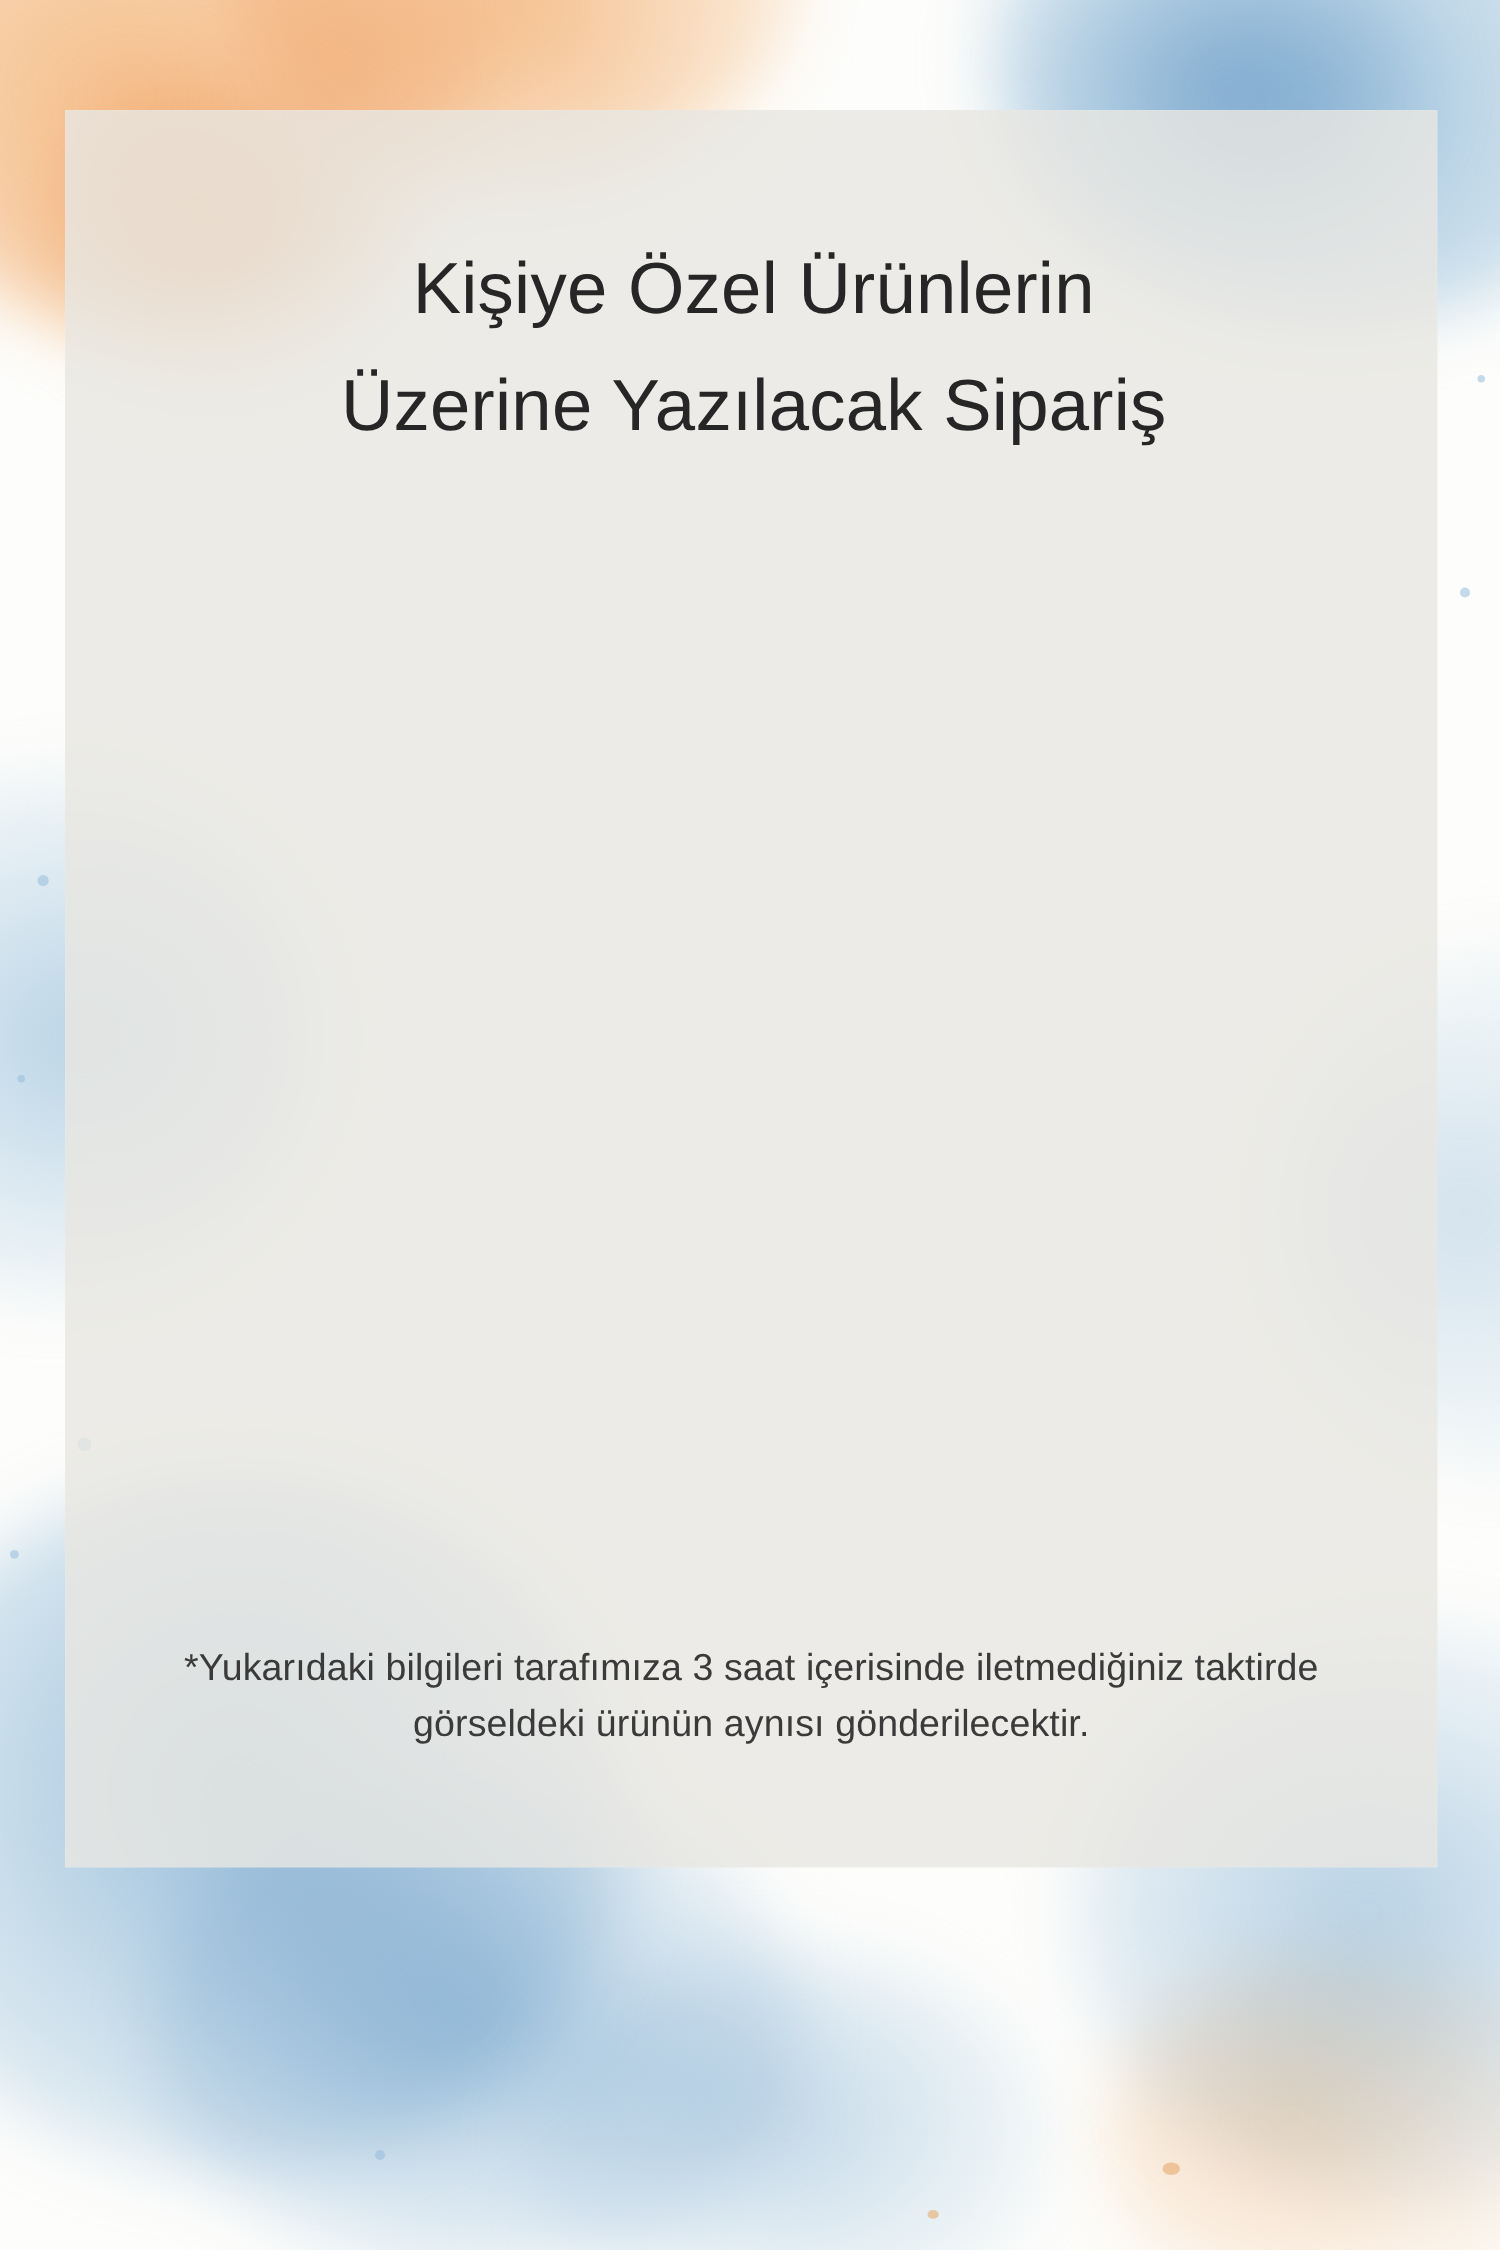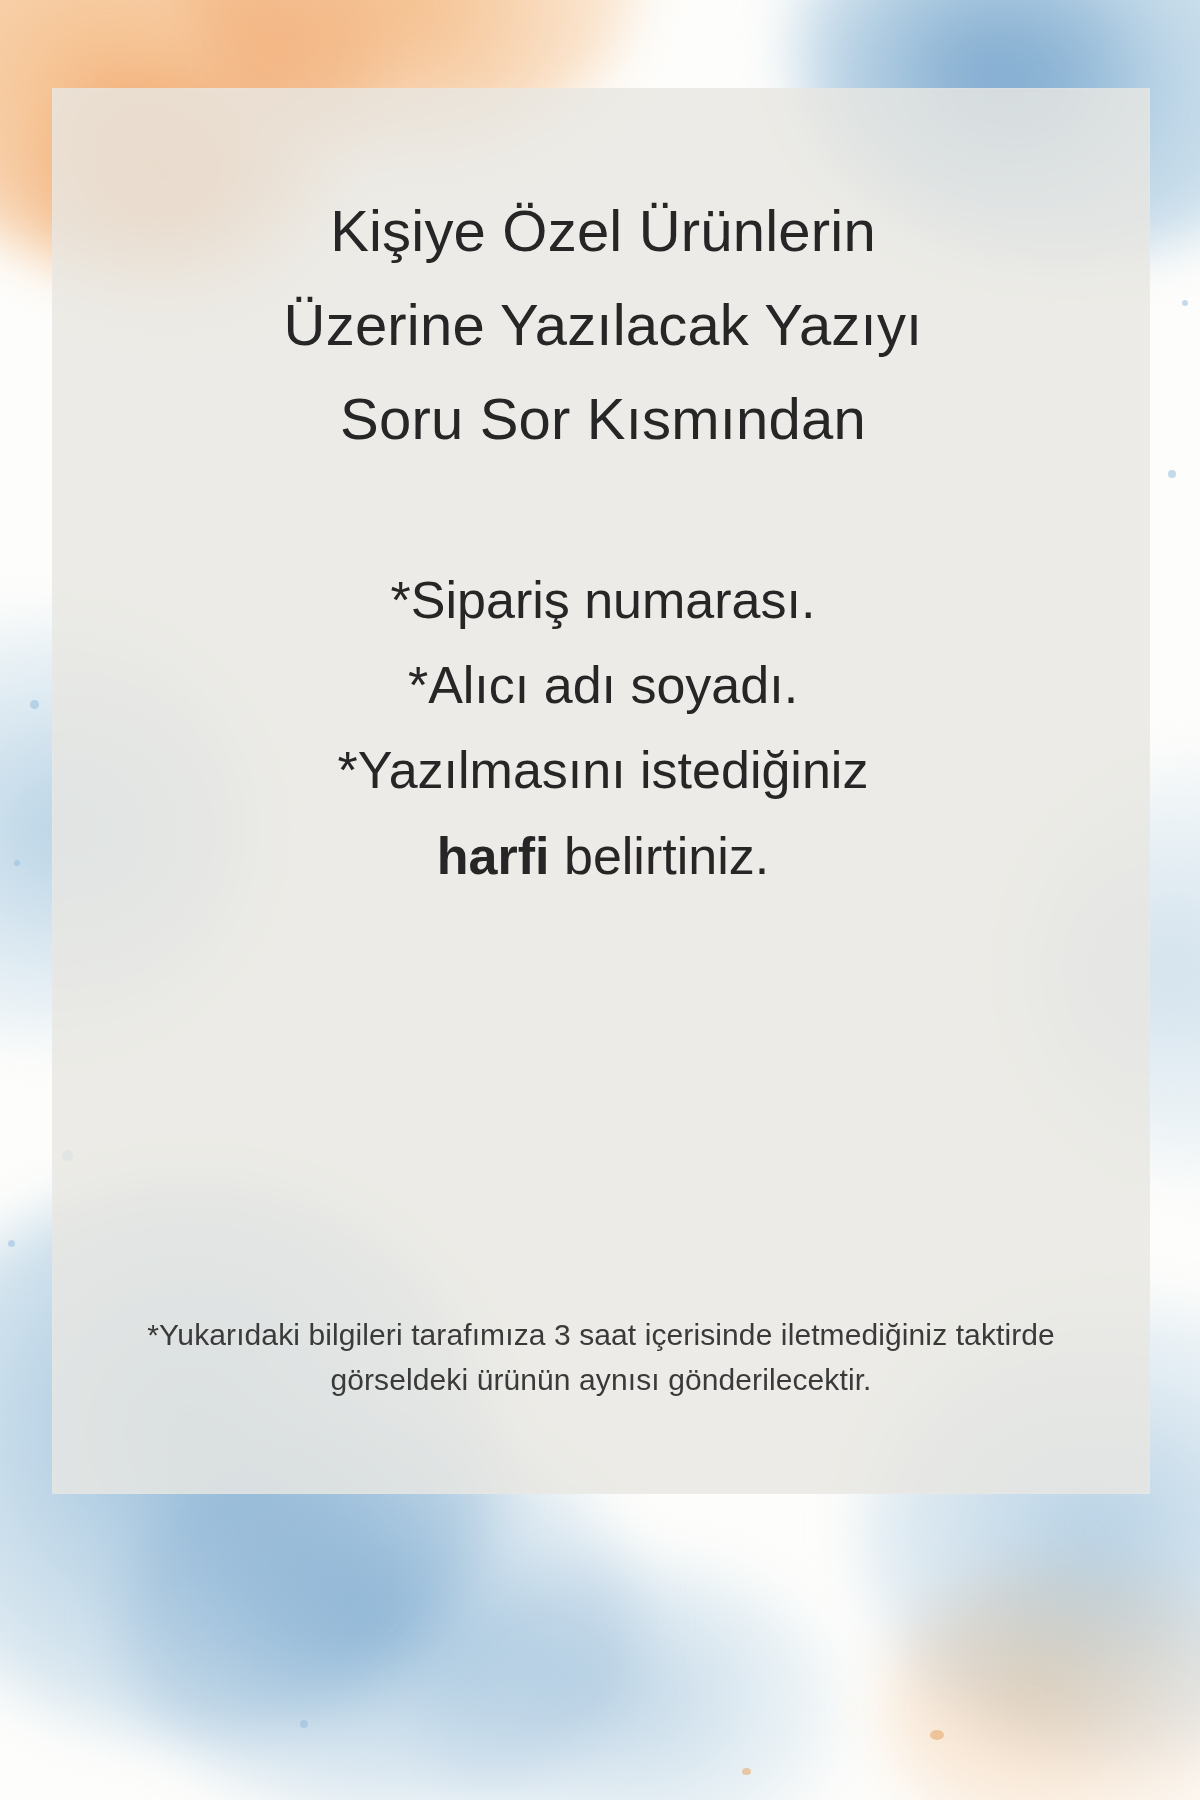--- a/index.html
+++ b/index.html
@@ -223,31 +223,24 @@
     <div class="speck warm" style="left:742px; top:1768px; width:9px;  height:7px;"></div>
     <div class="speck" style="left:1168px; top:470px; width:8px; height:8px;"></div>
     <div class="speck" style="left:1182px; top:300px; width:6px; height:6px;"></div>
   </div>
 
   <div class="panel">
     <div class="panel-inner">
 
       <div class="headline">
         <div>Kişiye Özel Ürünlerin</div>
-        <div>Üzerine Yazılacak Yazıyı</div>
-        <div>Soru Sor Kısmından</div>
+        <div>Üzerine Yazılacak Sipariş</div>
       </div>
 
       <div class="spacer-mid"></div>
 
-      <div class="bullets">
-        <div>*Sipariş numarası.</div>
-        <div>*Alıcı adı soyadı.</div>
-        <div>*Yazılmasını istediğiniz</div>
-        <div><span class="bold">harfi</span><span> belirtiniz.</span></div>
-      </div>
 
       <div class="footnote">*Yukarıdaki bilgileri tarafımıza 3 saat içerisinde iletmediğiniz taktirde görseldeki ürünün aynısı gönderilecektir.</div>
 
     </div>
   </div>
 
 </div>
 
 </body></html>

